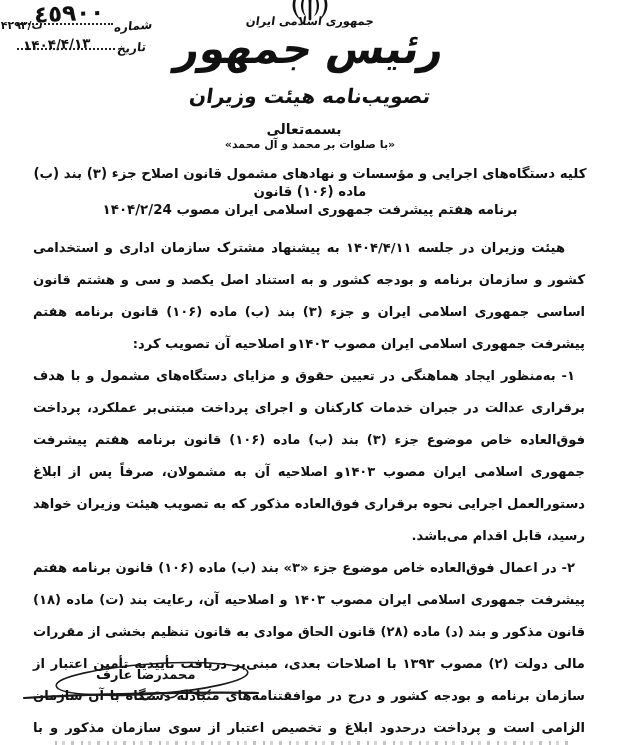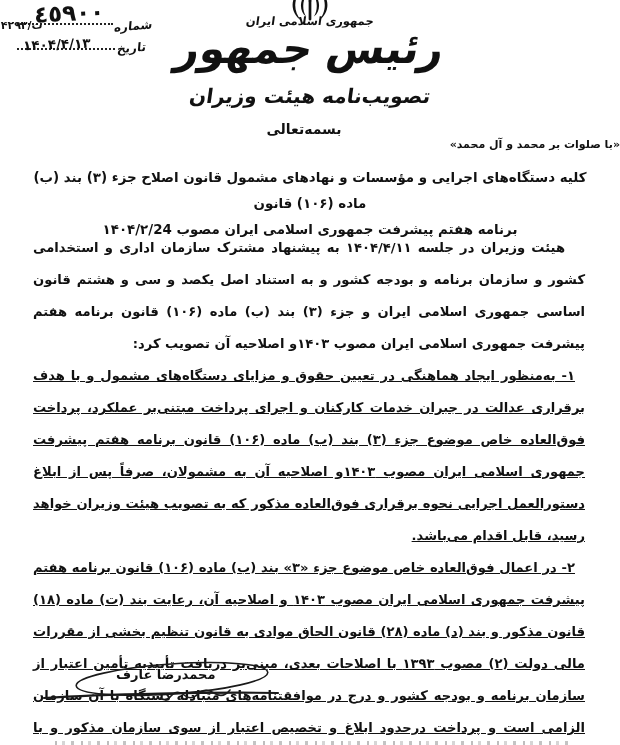--- a/index.html
+++ b/index.html
@@ -20,21 +20,21 @@
   }
   .doctype{
     position:absolute; top:84px; left:0; right:0; text-align:center;
     font-size:20px; font-weight:bold; transform:skewX(-8deg);
   }
   .besmele{
     position:absolute; top:121px; left:0; right:12px; text-align:center;
     font-size:14px; font-weight:bold;
   }
   .salawat{
-    position:absolute; top:138px; left:0; right:0; 
+    position:absolute; top:138px; left:0; right:0; text-align:center;
     font-size:11px; font-weight:bold;
   }
   
   .ref{position:absolute; top:0; left:0; width:170px; height:72px;}
   .num-label{
     position:absolute; top:19px; left:114px; font-size:12px; font-weight:bold;
     transform:rotate(-5deg) skewX(-10deg);
   }
   .num-dots{position:absolute; top:23px; left:17px; width:96px; border-bottom:2px dotted #222;}
   .num-typed{position:absolute; top:19px; left:-6px; font-size:11px; font-weight:bold; white-space:nowrap;}
@@ -47,33 +47,33 @@
     transform:rotate(-5deg) skewX(-10deg);
   }
   .date-dots{position:absolute; top:48px; left:17px; width:98px; border-bottom:2px dotted #222;}
   .date-hand{
     position:absolute; top:36px; left:23px; font-size:13.5px; font-weight:bold;
     transform:rotate(-2deg); letter-spacing:1px; white-space:nowrap;
   }
   
   .addr{
     position:absolute; top:165px; left:28px; right:28px; text-align:center;
-    font-size:13.4px; font-weight:bold; line-height:26px;
+    font-size:13.4px; font-weight:bold; line-height:18px;
   }
   
   .body{
     position:absolute; top:232px; left:33px; right:35px;
     font-size:13.1px; font-weight:bold; line-height:32px;
     text-align:justify; text-align-last:right;
   }
   .body p{margin:0; padding:0;}
   .body p.p1{text-indent:20px;}
-  .body p.item{text-indent:10px;text-decoration:underline;}
+  .body p.item{text-indent:10px;}
   
-  .sig{position:absolute; top:652px; left:34px; width:264px; height:78px;}
+  .sig{position:absolute; top:652px; left:14px; width:264px; height:78px;}
   .sig-name{position:absolute; top:15px; left:82px; font-size:13px; font-weight:bold; white-space:nowrap;}
   .sig-scribble{position:absolute; top:0; left:0; width:264px; height:78px;}
   .sig-title{position:absolute; top:48px; left:58px; font-size:13.5px; font-weight:bold; white-space:nowrap;}
   
   .cut-strip{
     position:absolute; bottom:0; left:55px; right:45px; height:4px;
     background:repeating-linear-gradient(90deg,
       rgba(40,40,40,.55) 0 2px, transparent 2px 7px,
       rgba(40,40,40,.35) 7px 10px, transparent 10px 16px,
       rgba(40,40,40,.5) 16px 19px, transparent 19px 26px);

